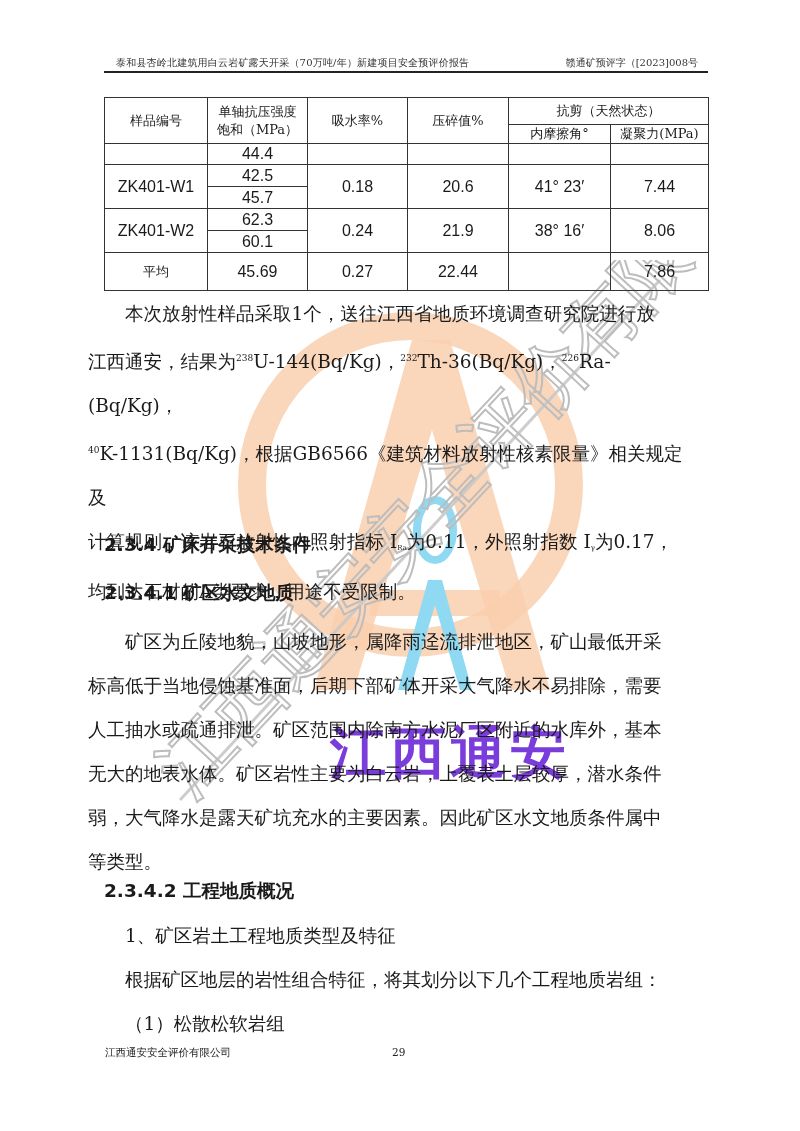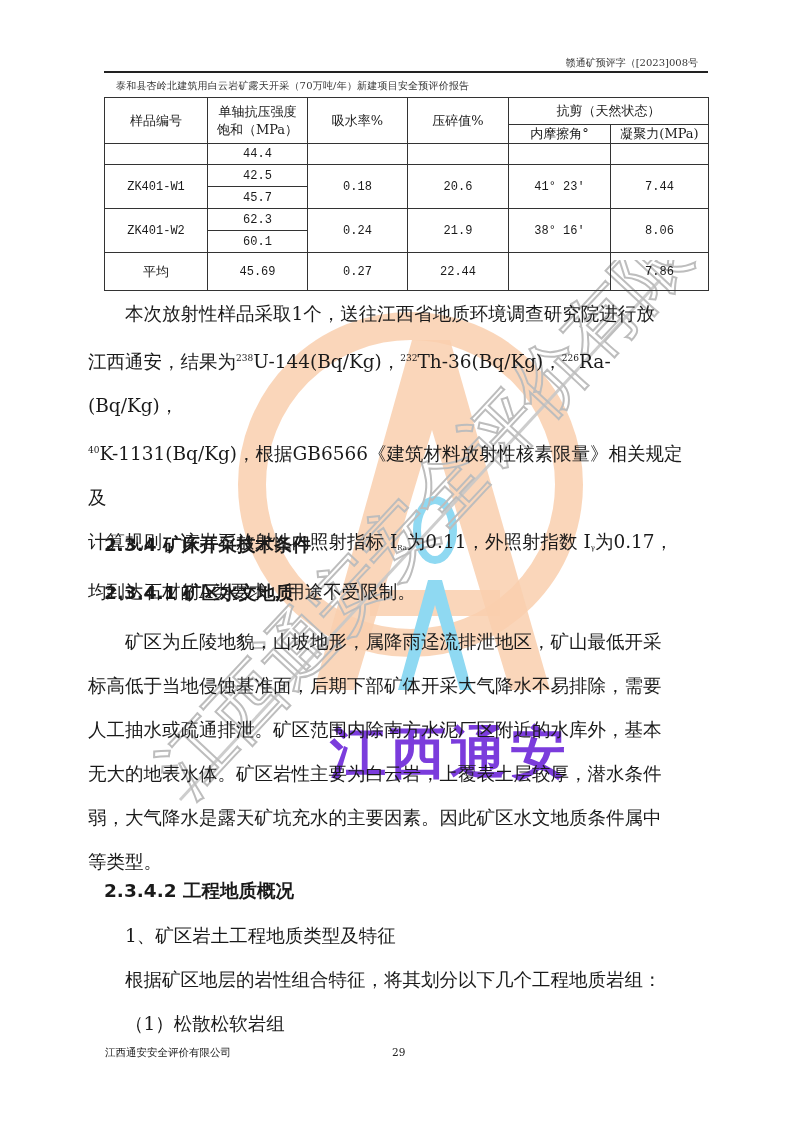--- a/index.html
+++ b/index.html
@@ -1,34 +1,34 @@
 <!DOCTYPE html>
 <html><head>
 <meta charset="utf-8">
 <style>
   html, body { margin: 0; padding: 0; background: #ffffff; }
   body { width: 800px; height: 1131px; position: relative; overflow: hidden;
          font-family: "DejaVu Serif", "Liberation Serif", serif; color: #1a1a1a; }
   .page-header { position: absolute; left: 104px; top: 56px; width: 604px; height: 14px;
          font-size: 10px; color: #333; }
-  .page-header .left { position: absolute; left: 12px; top: 0; letter-spacing: 0.2px; margin-top: 23px; }
+  .page-header .left { position: absolute; left: 12px; top: 0; letter-spacing: 0.2px; }
   .page-header .right { position: absolute; right: 10px; top: 0; }
   .header-rule { position: absolute; left: 104px; top: 71px; width: 604px; height: 1.5px; background: #222; }
 
   
   .wm-ring { position: absolute; left: 238px; top: 312px; width: 345px; height: 345px;
              border-radius: 50%; border: 28px solid #f9cfae; box-sizing: border-box; opacity: 0.85; }
   .wm-svg { position: absolute; left: 150px; top: 260px; width: 560px; height: 560px; }
   .wm-red { position: absolute; left: 330px; top: 716px; font-size: 56px; font-weight: bold;
             color: #6d28d9; letter-spacing: 4px; font-family: "DejaVu Sans", sans-serif; opacity: 0.9; }
 
   table.data { position: absolute; left: 104px; top: 97px; border-collapse: collapse;
                font-size: 13px; }
   table.data td { border: 1px solid #333; text-align: center; vertical-align: middle; padding: 0;
-                  font-family: Liberation Mono, monospace; font-size: 12px; }
+                  font-family: Liberation Sans, sans-serif; font-size: 16px; }
   table.data td.cjk { font-family: "DejaVu Serif", serif; font-size: 13px; line-height: 18px; }
   .para { position: absolute; left: 88px; width: 604px; font-size: 18.5px; line-height: 44px; }
   .para p { margin: 0; }
   .indent { text-indent: 37px; }
   .h { position: absolute; left: 104px; font-weight: bold; font-size: 18.5px;
        font-family: "DejaVu Sans", sans-serif; }
   sup { font-size: 9px; vertical-align: 7px; }
   sub { font-size: 7px; vertical-align: -2px; text-align: right; }
 
   .footer { position: absolute; top: 1046px; font-size: 10.5px; color: #222; }

